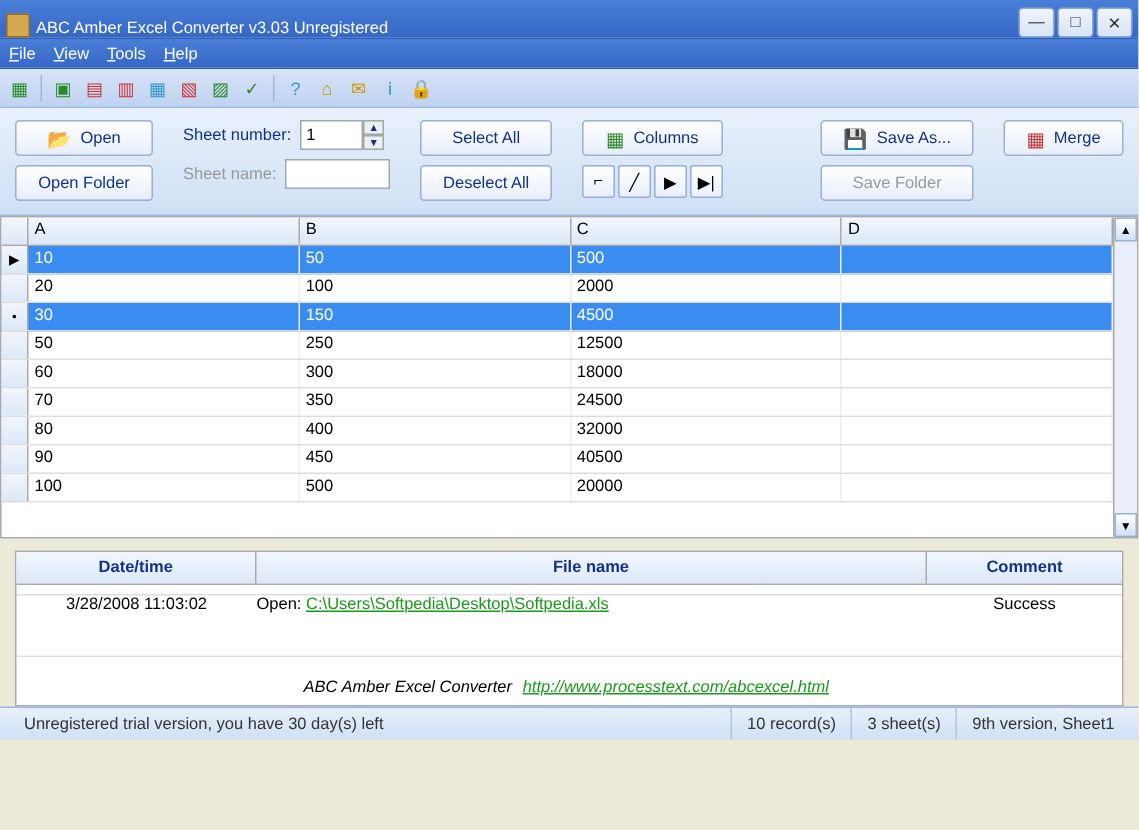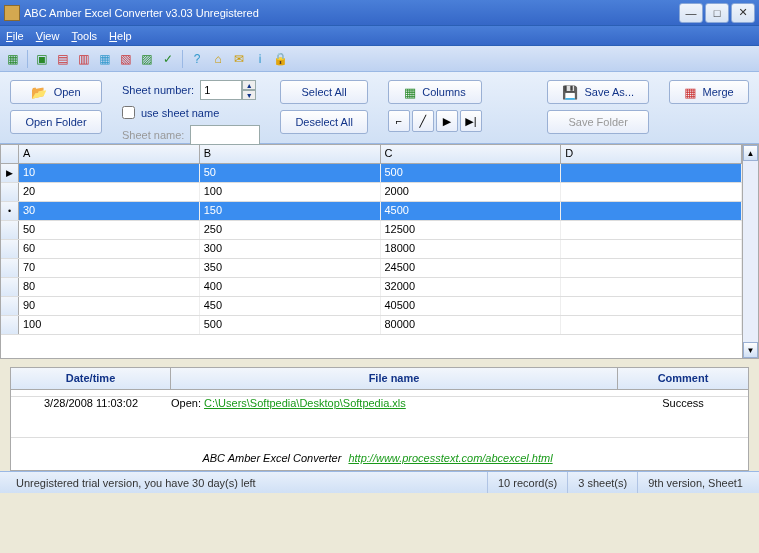--- a/index.html
+++ b/index.html
@@ -1,18 +1,18 @@
 <!DOCTYPE html>
 <html><head>
 <meta charset="utf-8">
 <style>
 * { box-sizing: border-box; margin: 0; padding: 0; font-family: Tahoma, Arial, sans-serif; font-size: 11px; }
 body { background: #ece9d8; width: 759px; height: 553px; overflow: hidden; }
 
-.titlebar { height: 26px; background: linear-gradient(to bottom, #4a7fd8, #3567c7); display: flex; align-items: center; padding: 0 4px; color: #fff; border-bottom: 1px solid #2a5fb5; }
+.titlebar { height: 26px; background: linear-gradient(to bottom, #4a7fd8, #3567c7); display: flex; align-items: flex-end; padding: 0 4px; color: #fff; border-bottom: 1px solid #2a5fb5; }
 .titlebar .app-icon { width: 16px; height: 16px; background: #d4a850; border: 1px solid #8a6a30; margin-right: 4px; }
 .titlebar .title { flex: 1; font-weight: normal; }
 .titlebar .win-btn { width: 24px; height: 20px; margin-left: 2px; display: flex; align-items: center; justify-content: center; cursor: pointer; color: #333; border: 1px solid #8aa8d8; background: linear-gradient(#f0f4fb,#d8e4f4); border-radius: 3px; }
 
 .menubar { height: 20px; background: linear-gradient(to bottom, #4a7fd8, #3567c7); display: flex; align-items: center; padding: 0 6px; color: #fff; border-bottom: 1px solid #2a5fb5; }
 .menubar .menu-item { margin-right: 12px; cursor: pointer; }
 .menubar .menu-item u { text-decoration: underline; }
 
 .toolbar { height: 26px; background: linear-gradient(to bottom, #d8e4f7, #bed2f1); border-bottom: 1px solid #9ab8e4; display: flex; align-items: center; padding: 0 4px; gap: 3px; }
 .toolbar .tool-icon { width: 18px; height: 18px; display: flex; align-items: center; justify-content: center; cursor: pointer; font-size: 12px; }
@@ -119,24 +119,20 @@
     <div class="row-inline">
       <span>Sheet number:</span>
       <div class="spinner">
         <input type="text" value="1" style="">
         <div class="arrows">
             <div>▲</div>
             <div>▼</div>
           </div>
       </div>
     </div>
-    <div class="row-inline">
-      <input type="checkbox" style="">
-      <span>use sheet name</span>
-    </div>
     <div class="row-inline disabled">
       <span>Sheet name:</span>
       <input type="text" class="small" value="" style="">
     </div>
   </div>
   <div class="col">
     <button class="btn">
         <span>Select All</span>
       </button>
     <button class="btn">
@@ -235,21 +231,21 @@
           <div class="rowhead"></div>
           <div class="cell">90</div>
           <div class="cell">450</div>
           <div class="cell">40500</div>
           <div class="cell"></div>
         </div>
         <div class="grid-row">
           <div class="rowhead"></div>
           <div class="cell">100</div>
           <div class="cell">500</div>
-          <div class="cell">80000</div>
+          <div class="cell">20000</div>
           <div class="cell"></div>
         </div>
       </div>
   </div>
   <div class="vscroll">
     <div class="sb-btn">▲</div>
     <div class="sb-track"></div>
     <div class="sb-btn">▼</div>
   </div>
 </div>

